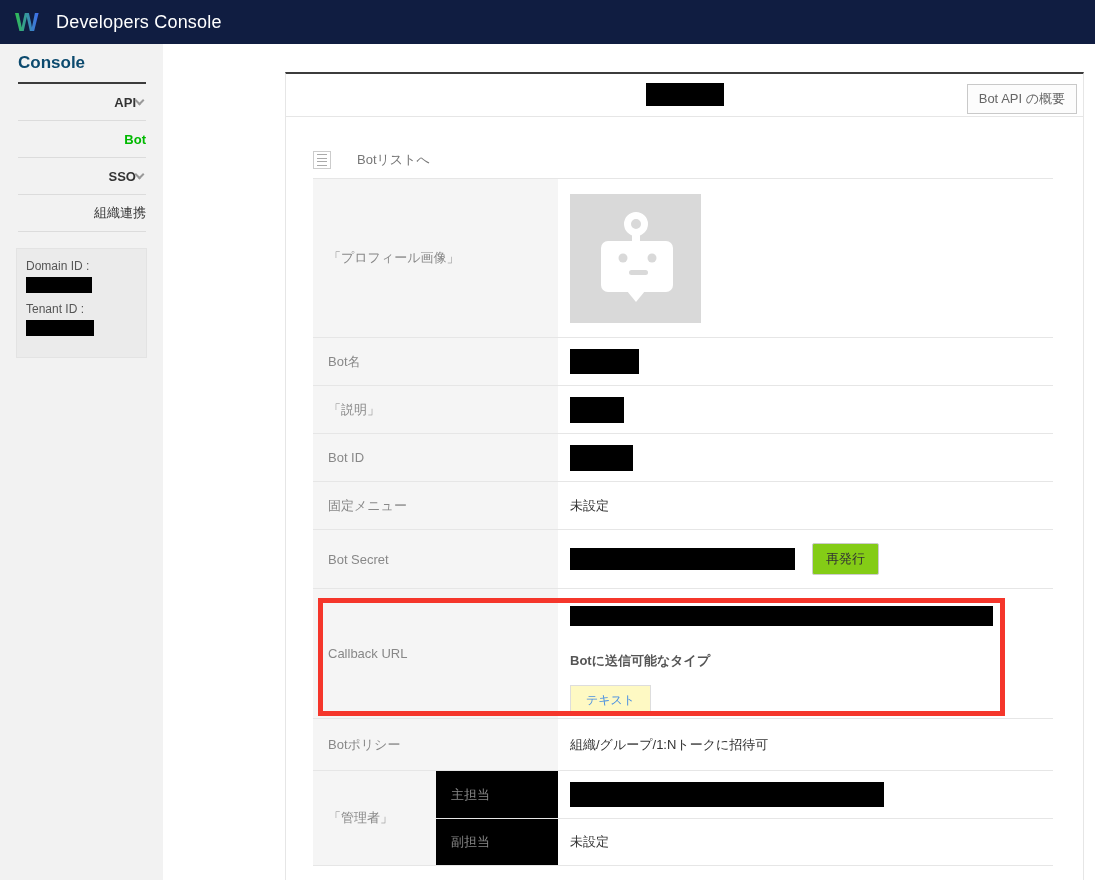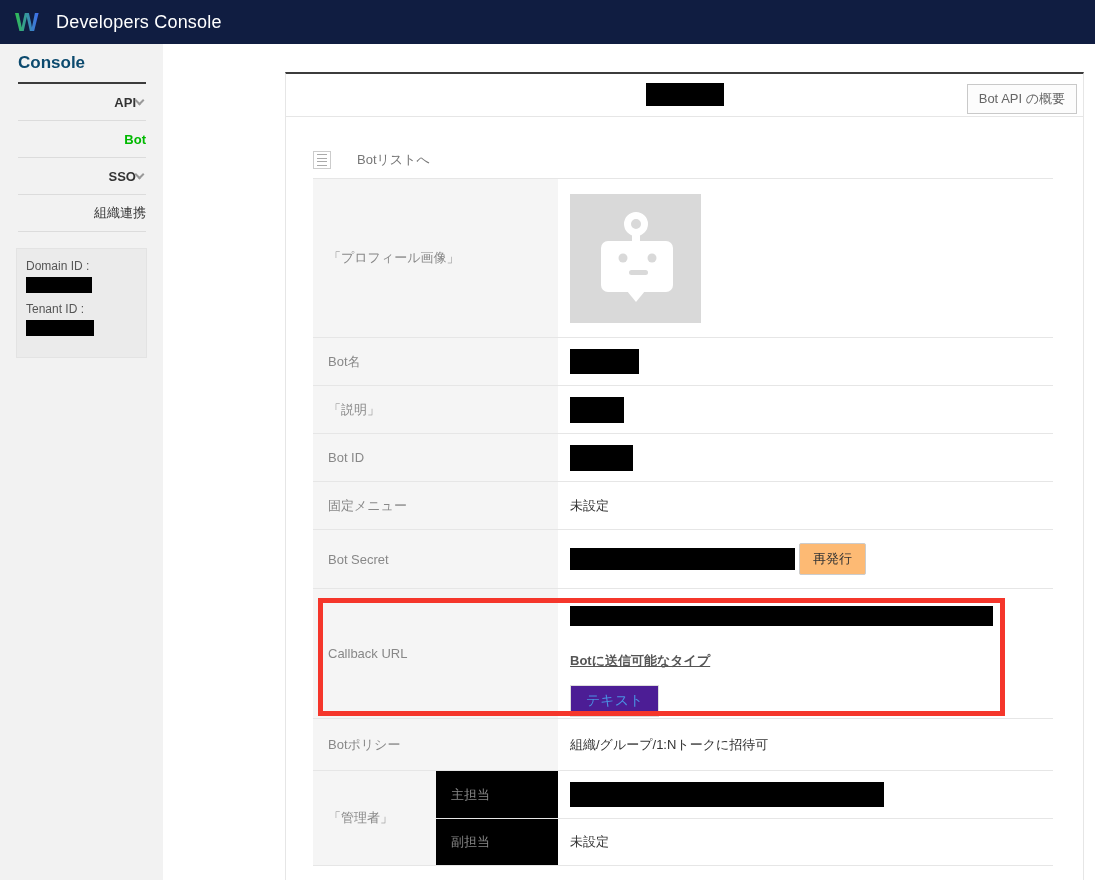--- a/index.html
+++ b/index.html
@@ -84,30 +84,30 @@
   .r-botid    { width:63px;  height:26px; }
   .r-secret   { width:225px; height:22px; }
   .r-callback { width:423px; height:20px; }
   .r-admin    { width:314px; height:25px; }
   .r-domain   { width:66px;  height:16px; }
   .r-tenant   { width:68px;  height:16px; }
 
   .avatar { width:131px; height:129px; margin:15px 0; }
 
   .reissue-btn {
-    margin-left:4px; padding:6px 13px; font-size:13px; color:#333;
-    background:#fdba74; border:1px solid #ccc; border-radius:2px;
+    margin-left:17px; padding:6px 13px; font-size:13px; color:#333;
+    background:#84cc16; border:1px solid #ccc; border-radius:2px;
     font-family:"Liberation Sans", sans-serif; cursor:pointer;
   }
 
   .callback-value { flex-direction:column; align-items:flex-start; justify-content:flex-start; padding-top:17px; }
-  .callback-heading { margin-top:26px; font-weight:bold; color:#555; font-size:13px;text-decoration:underline; }
+  .callback-heading { margin-top:26px; font-weight:bold; color:#555; font-size:13px; }
   .text-type-btn {
-    margin-top:15px; padding:6px 15px; font-size:14px; color:#4a90e2;
-    background:#4c1d95; border:1px solid #ddd;
+    margin-top:15px; padding:6px 15px; font-size:12px; color:#4a90e2;
+    background:#fef9c3; border:1px solid #ddd;
     font-family:"Liberation Sans", sans-serif; cursor:pointer;
   }
   .highlight-box {
     position:absolute; left:5px; top:9px; width:687px; height:118px;
     border:5px solid #f5362b; pointer-events:none; z-index:3;
   }
 
   
   .admin-label { width:123px; flex-shrink:0; background:#f5f5f5; color:#888; font-size:13px; display:flex; align-items:center; padding-left:15px; }
   .admin-sub { flex:1; display:flex; flex-direction:column; }

